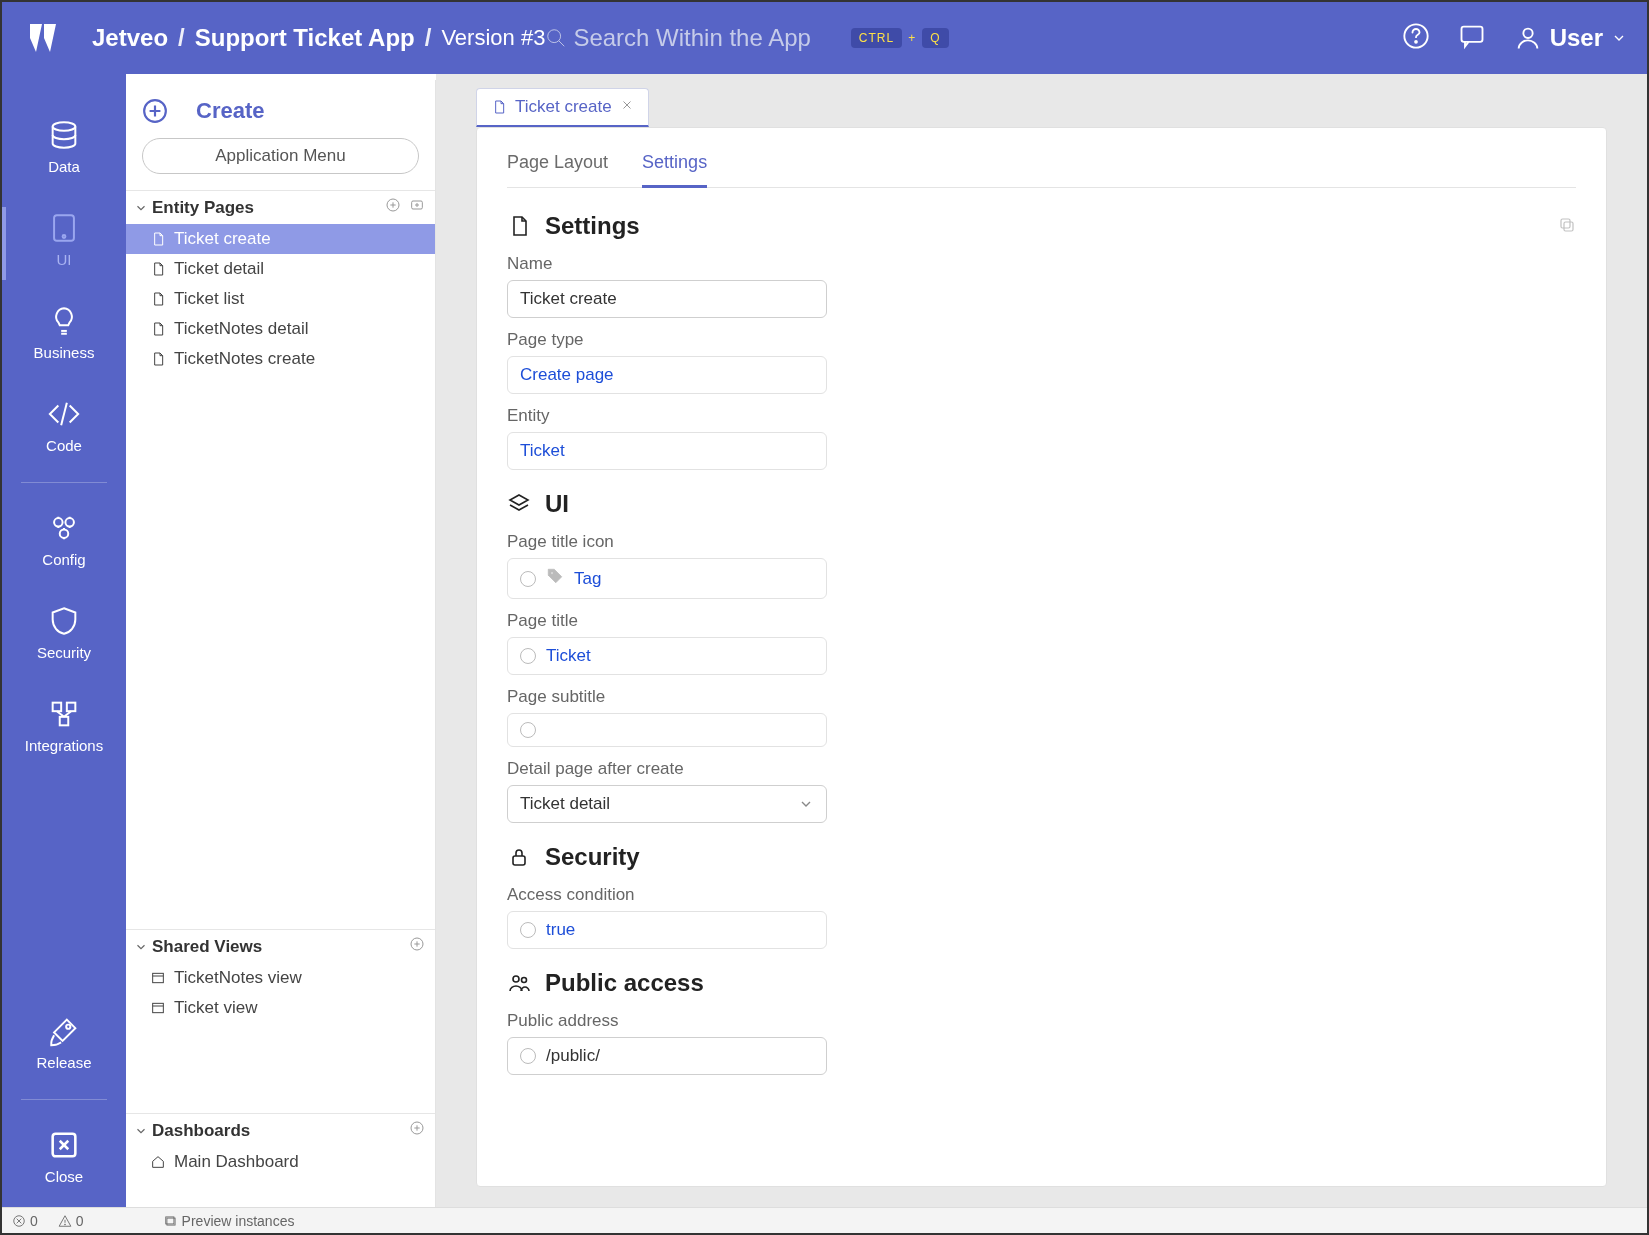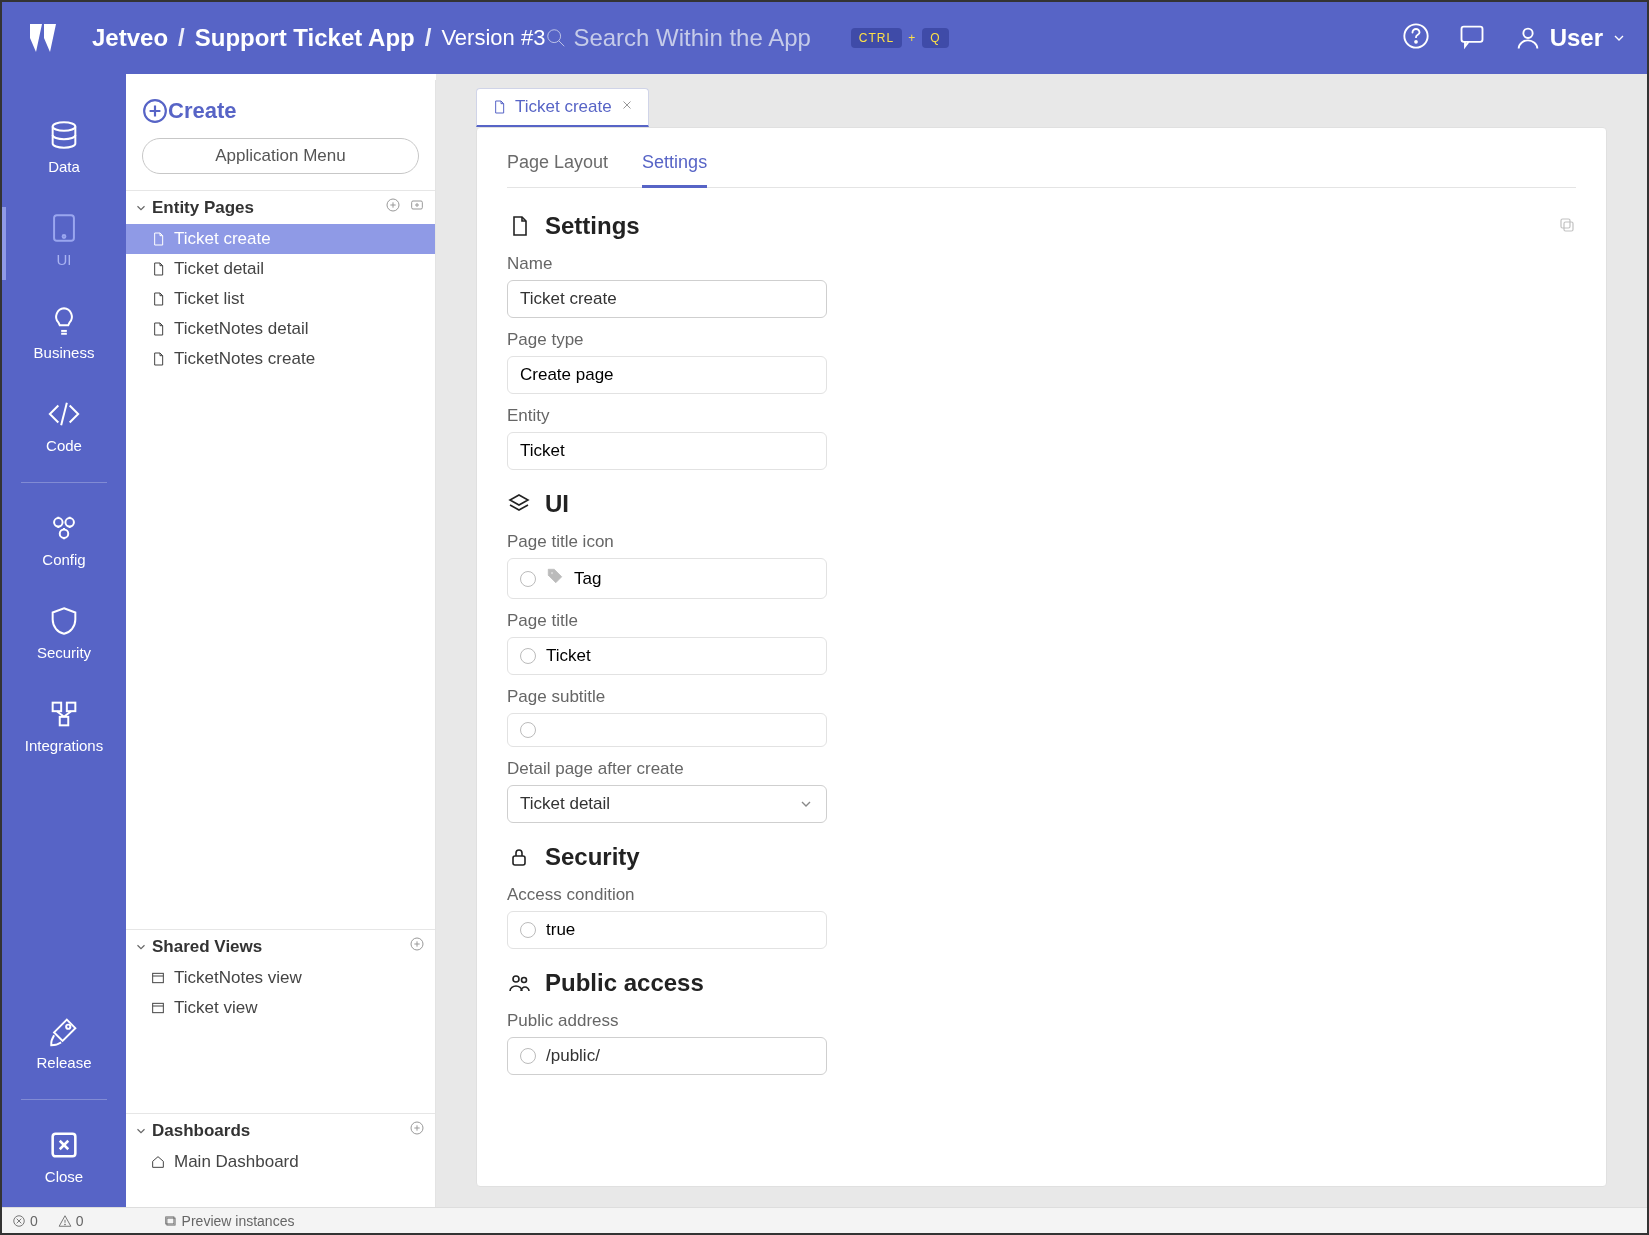--- a/index.html
+++ b/index.html
@@ -28,21 +28,21 @@
 .nav-item { display: flex; flex-direction: column; align-items: center; color: #fff; font-size: 15px; padding: 14px 0 22px; width: 100%; cursor: pointer; position: relative; }
 .nav-item.active::before { content: ""; position: absolute; left: 0; top: 10px; bottom: 10px; width: 4px; background: #8f9ae6; }
 .nav-item svg { width: 34px; height: 34px; stroke: #fff; fill: none; stroke-width: 1.4; margin-bottom: 6px; }
 .nav-item.active svg { stroke: #9aa6ef; }
 .nav-item.active span { color: #a9b3f1; }
 .nav-spacer { flex: 1; }
 .nav-sep { width: 70%; height: 1px; background: rgba(255,255,255,.25); margin: 6px 0 14px; }
 .nav-item.close svg { stroke-width: 1.8; }
 
 .panel-left { width: 310px; background: #fff; border-top-left-radius: 20px; margin-top: 6px; display: flex; flex-direction: column; border-right: 1px solid #e3e3e3; overflow: hidden; }
-.create-row { padding: 18px 16px 14px; display: flex; align-items: flex-start; gap: 0; color: #5764c6; font-size: 22px; font-weight: 600; cursor: pointer; }
+.create-row { padding: 18px 16px 14px; display: flex; align-items: flex-start; gap: 28px; color: #5764c6; font-size: 22px; font-weight: 600; cursor: pointer; }
 .create-row svg { width: 26px; height: 26px; stroke: #5764c6; fill: none; stroke-width: 2; }
 .app-menu-btn { margin: 0 16px 16px; border: 1px solid #c7c7c7; border-radius: 18px; text-align: center; padding: 7px 0; font-size: 17px; color: #555; cursor: pointer; }
 .section-head { display: flex; align-items: center; padding: 6px 10px 6px 8px; font-size: 17px; font-weight: 700; color: #333; border-top: 1px solid #e6e6e6; cursor: pointer; }
 .section-head svg.chev { width: 14px; height: 14px; stroke: #666; fill: none; stroke-width: 2; margin-right: 4px; }
 .section-head .spacer { flex: 1; }
 .section-head .mini-icon svg { width: 16px; height: 16px; stroke: #999; fill: none; stroke-width: 1.5; margin-left: 8px; }
 .tree-item { display: flex; align-items: center; padding: 5px 10px 5px 24px; font-size: 17px; color: #444; cursor: pointer; }
 .tree-item.selected { background: #8f9ae6; color: #fff; }
 .tree-item svg { width: 16px; height: 16px; stroke: currentColor; fill: none; stroke-width: 1.5; margin-right: 8px; }
 .section-block { display: flex; flex-direction: column; }
@@ -56,21 +56,21 @@
 .doc-body { background: #fff; margin: 0 40px 20px 40px; border: 1px solid #e0e0e0; border-radius: 4px; flex: 1; overflow-y: auto; padding: 24px 30px; }
 .inner-tabs { display: flex; gap: 34px; border-bottom: 1px solid #e4e4e4; margin-bottom: 24px; }
 .inner-tab { font-size: 18px; color: #6b6b6b; padding-bottom: 12px; cursor: pointer; }
 .inner-tab.active { color: #5764c6; border-bottom: 3px solid #5764c6; margin-bottom: -1px; }
 .sec-title { display: flex; align-items: center; gap: 14px; font-size: 24px; font-weight: 600; color: #222; margin: 20px 0 14px; }
 .sec-title svg { width: 24px; height: 24px; stroke: #222; fill: none; stroke-width: 1.6; }
 .sec-title .right-ico { margin-left: auto; opacity: .4; }
 .sec-title .right-ico svg { width: 18px; height: 18px; stroke: #666; }
 .field-label { font-size: 17px; color: #666; margin-bottom: 6px; margin-top: 12px; }
 .field-input { width: 320px; border: 1px solid #cfcfcf; border-radius: 6px; padding: 8px 12px; font-size: 17px; color: #333; }
-.field-input.readonly { color: #000000; border-color: #e2e2e2; background: #fff; }
+.field-input.readonly { color: #1d4ed8; border-color: #e2e2e2; background: #fff; }
 .field-input.withcircle { display: flex; align-items: center; gap: 10px; }
 .inline-circle { width: 16px; height: 16px; border: 1.5px solid #bbb; border-radius: 50%; flex-shrink: 0; }
 .tag-ico svg { width: 18px; height: 18px; stroke: #bbb; fill: #bbb; }
 .field-select { width: 320px; border: 1px solid #cfcfcf; border-radius: 6px; padding: 8px 12px; font-size: 17px; color: #333; display: flex; align-items: center; justify-content: space-between; cursor: pointer; }
 .field-select svg { width: 16px; height: 16px; stroke: #888; fill: none; stroke-width: 2; }
 
 .statusbar { height: 26px; background: #f4f4f4; border-top: 1px solid #ddd; display: flex; align-items: center; padding: 0 10px; font-size: 14px; color: #666; gap: 20px; }
 .statusbar .group { display: flex; align-items: center; gap: 4px; }
 .statusbar svg { width: 14px; height: 14px; stroke: #666; fill: none; stroke-width: 1.5; }
 </style>

